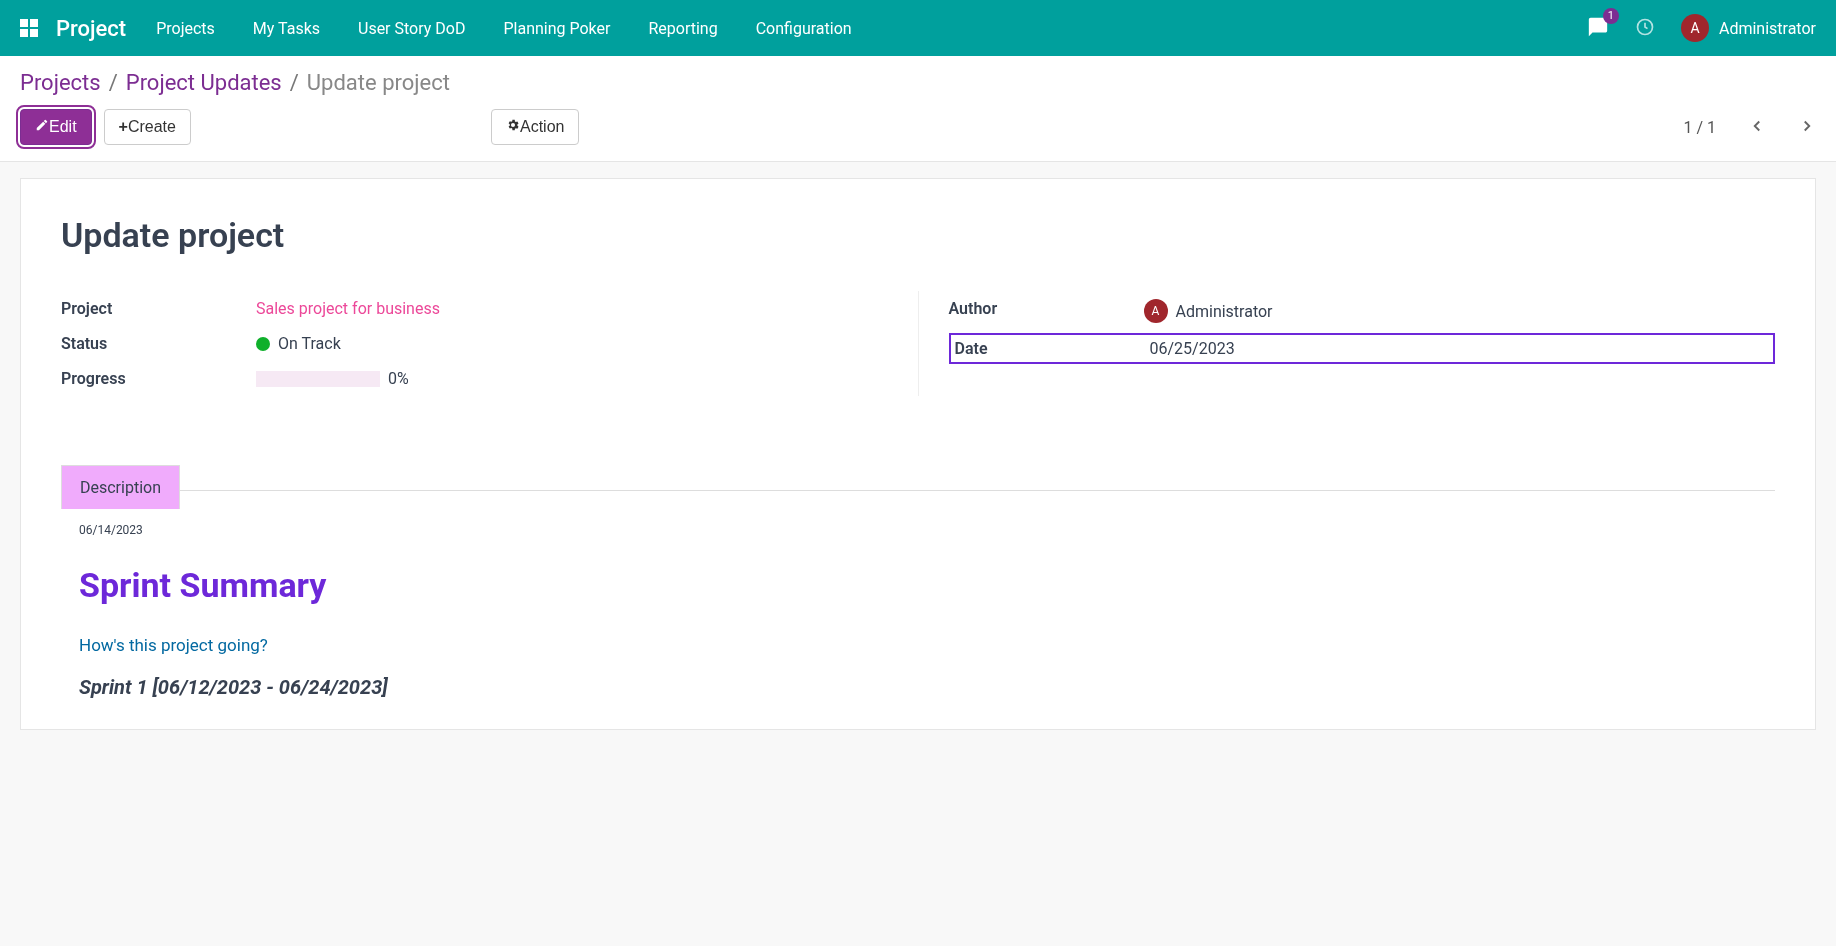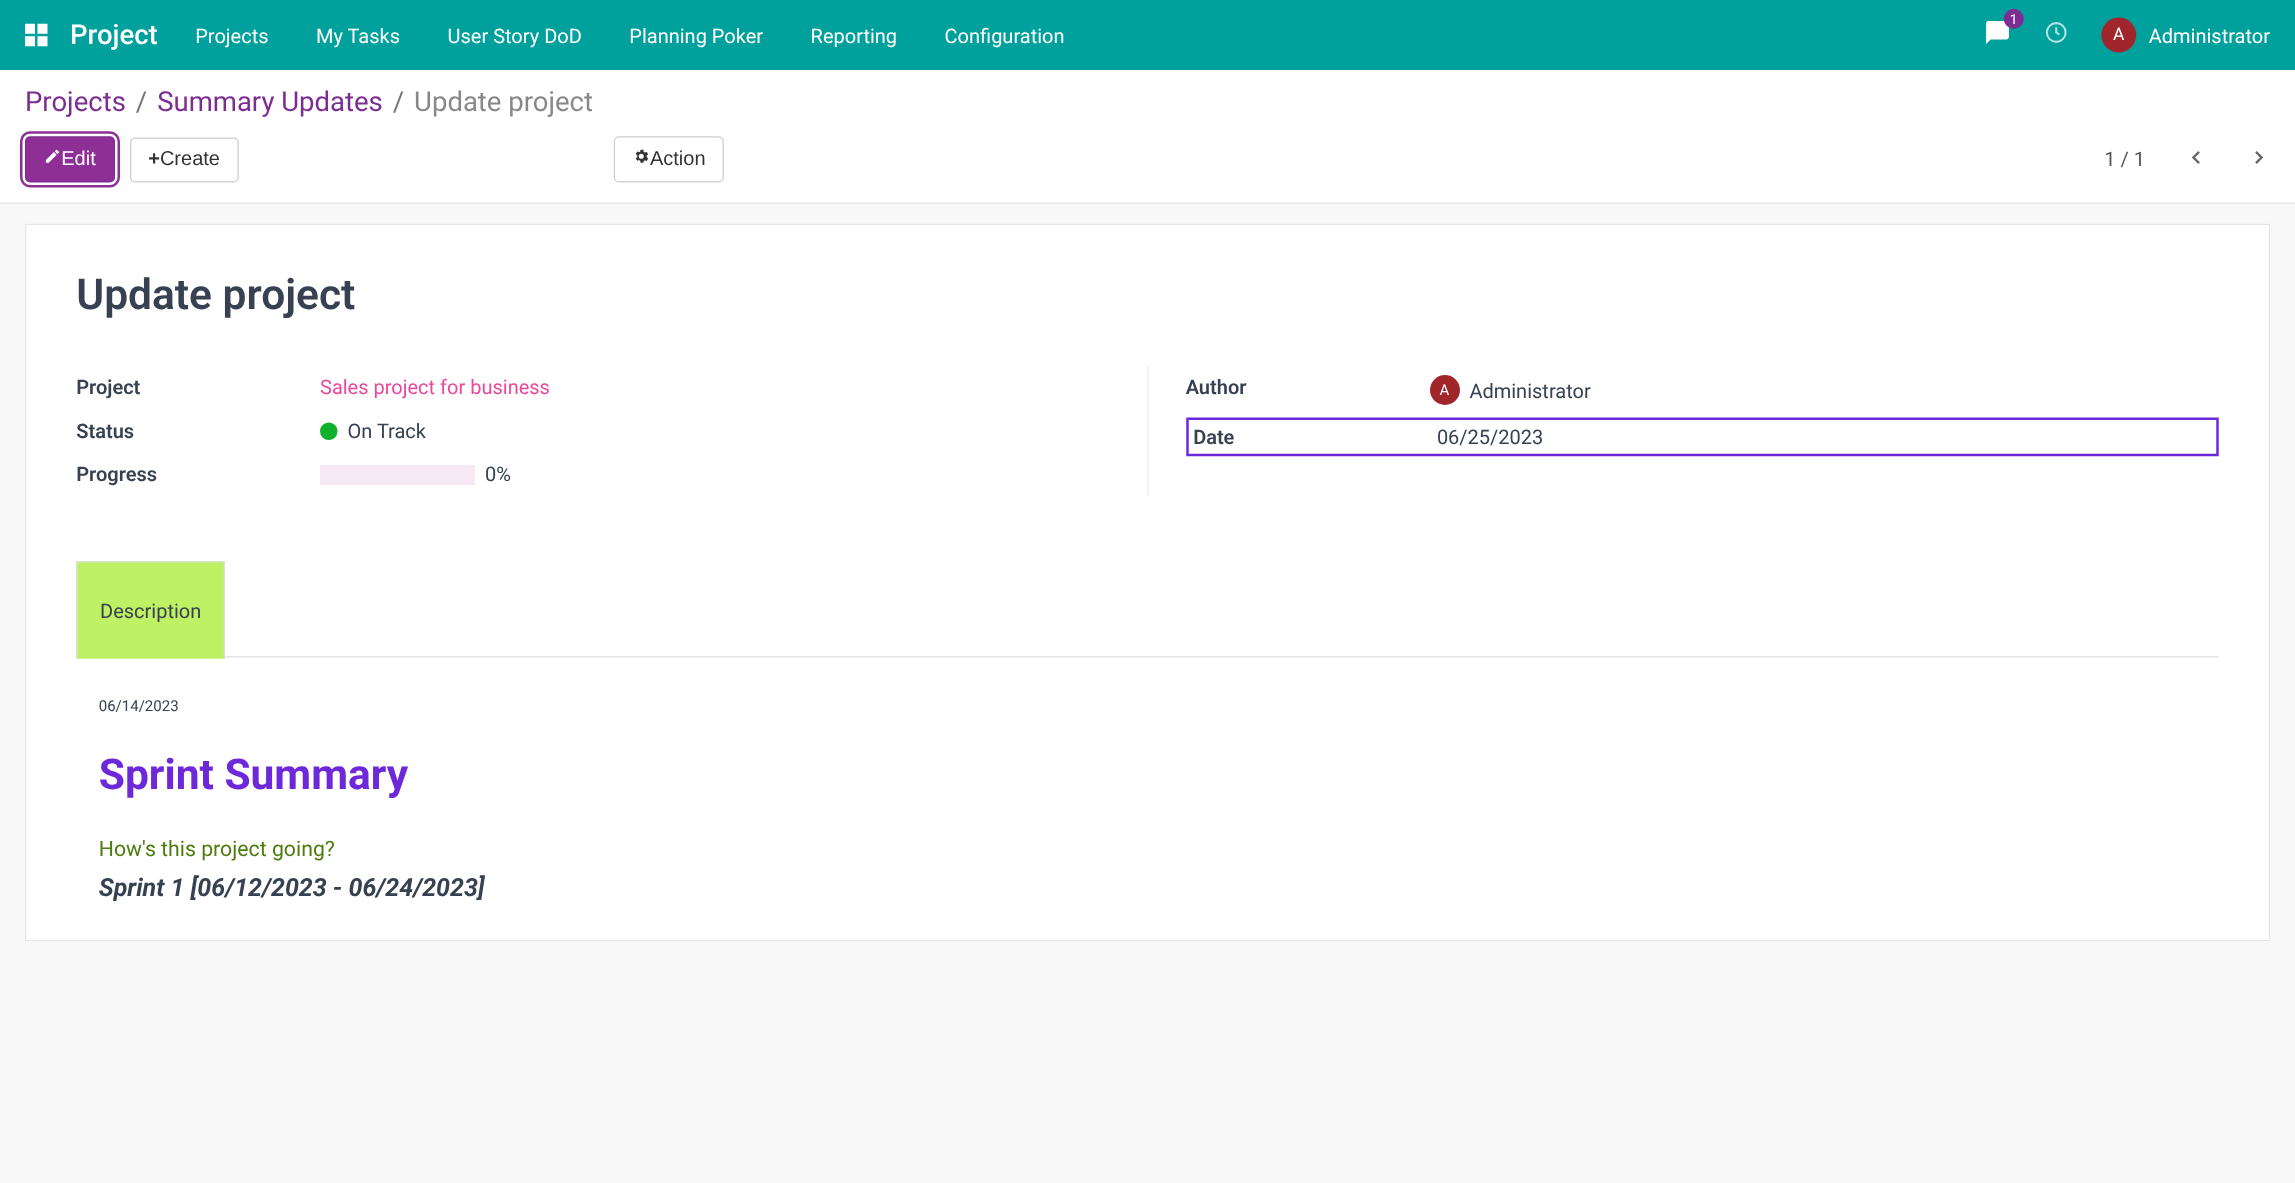--- a/index.html
+++ b/index.html
@@ -179,34 +179,34 @@
   padding: 4px 6px 4px 4px !important;
   margin: 2px 0;
 }
 
 .tabs {
   border-bottom: 1px solid #ddd;
   margin-bottom: 32px;
 }
 .tab {
   display: inline-block;
-  padding: 29px 18px;
+  padding: 12px 18px;
   border: 1px solid #ddd;
   border-bottom: none;
-  background: #bef264;
+  background: #f0abfc;
   font-size: 16px;
   color: #374151;
   cursor: pointer;
   position: relative;
-  top: 2px;
+  top: 19px;
 }
 .desc-body { padding: 0 18px; }
 .desc-date { font-size: 12px; color: #374151; margin-bottom: 28px; }
 .desc-heading { font-size: 34px; font-weight: 700; color: #6d28d9; margin-bottom: 30px; }
-.desc-text { font-size: 17px; color: #4d7c0f; margin-bottom: 8px; }
+.desc-text { font-size: 17px; color: #0369a1; margin-bottom: 20px; }
 .desc-sprint { font-size: 20px; font-weight: 700; color: #374151; font-style: italic; }
 </style>
 </head>
 <body>
 
 <div class="topbar">
   <div class="apps-icon">
     <span></span>
       <span></span>
       <span></span>
@@ -240,21 +240,21 @@
       <div class="avatar">A</div>
       <span class="user-name">Administrator</span>
     </div>
   </div>
 </div>
 
 <div class="subheader">
   <div class="breadcrumb">
     <a>Projects</a>
     <span class="sep">/</span>
-    <a>Summary Updates</a>
+    <a>Project Updates</a>
     <span class="sep">/</span>
     <span class="current">Update project</span>
   </div>
   <div class="toolbar-row">
     <div class="toolbar-left">
       <button class="btn btn-primary">
         <span class="btn-icon-pencil">
           <svg viewBox="0 0 24 24">
               <path d="M3 17.25V21h3.75l11-11-3.75-3.75-11 11zM20.7 7.05a1 1 0 000-1.4l-2.35-2.35a1 1 0 00-1.4 0L15 5.25 18.75 9l1.95-1.95z"></path>
             </svg>

